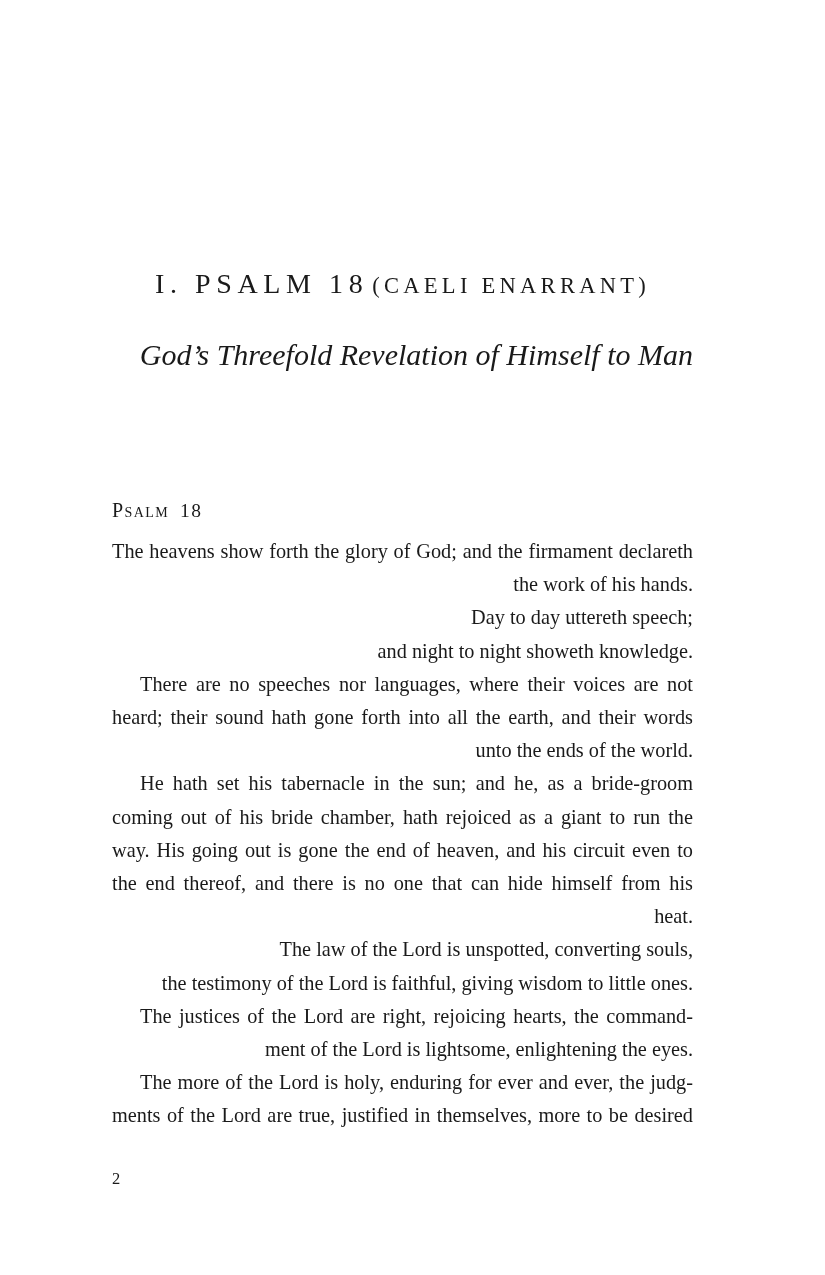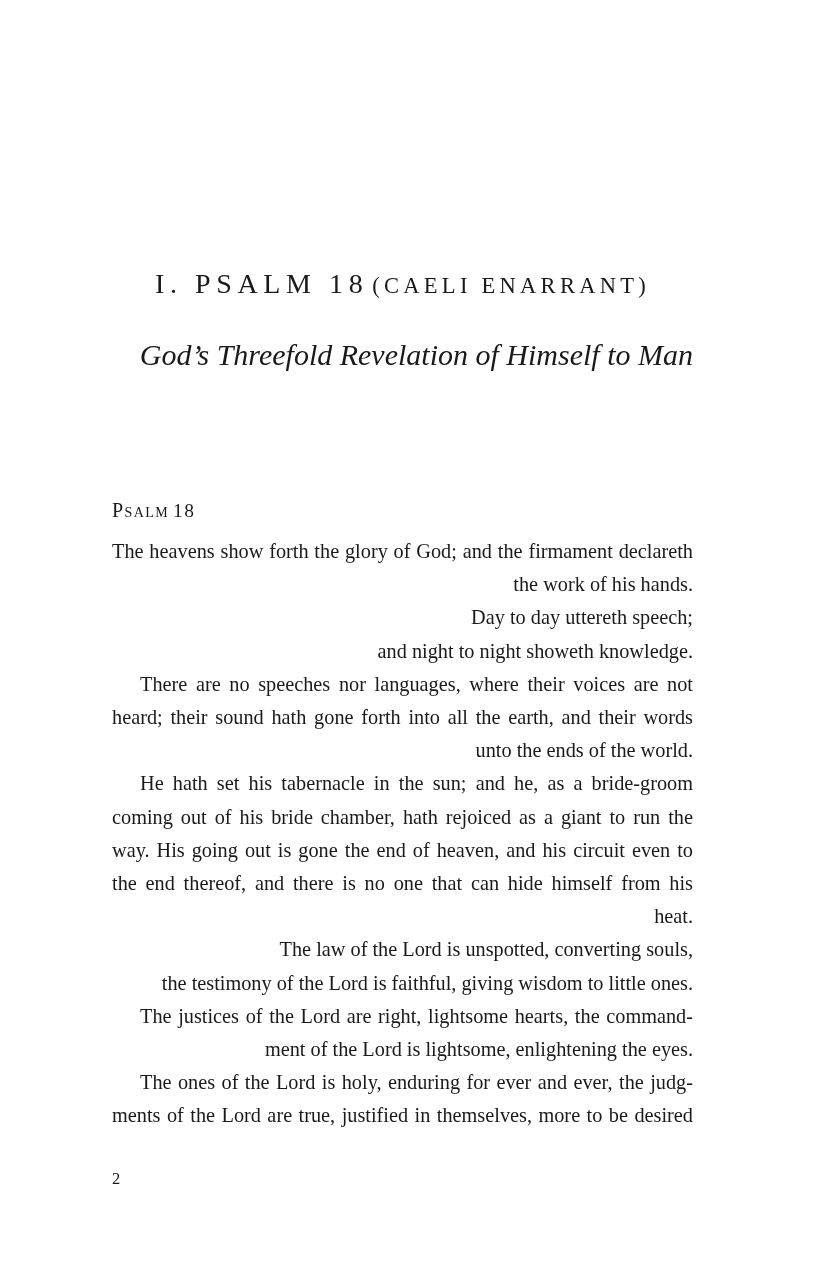--- a/index.html
+++ b/index.html
@@ -45,21 +45,21 @@
     white-space: nowrap;
   }
   .sh-word {
     font-variant: small-caps;
     font-size: 20px;
     letter-spacing: 0.07em;
   }
   .sh-number {
     font-size: 19.5px;
     letter-spacing: 0.07em;
-    margin-left: 4px;
+    margin-left: 11px;
   }
   .body-text {
     position: absolute;
     top: 535px;
     left: 112px;
     width: 581px;
     font-size: 20.3px;
     line-height: 33.2px;
   }
   .line { text-align: right; }
@@ -99,21 +99,21 @@
       <div class="line indent justify">There are no speeches nor languages, where their voices are not</div>
       <div class="line justify">heard; their sound hath gone forth into all the earth, and their words</div>
       <div class="line">unto the ends of the world.</div>
       <div class="line indent justify">He hath set his tabernacle in the sun; and he, as a bride-groom</div>
       <div class="line justify">coming out of his bride chamber, hath rejoiced as a giant to run the</div>
       <div class="line justify">way. His going out is gone the end of heaven, and his circuit even to</div>
       <div class="line justify">the end thereof, and there is no one that can hide himself from his</div>
       <div class="line">heat.</div>
       <div class="line indent">The law of the Lord is unspotted, converting souls,</div>
       <div class="line indent">the testimony of the Lord is faithful, giving wisdom to little ones.</div>
-      <div class="line indent justify">The justices of the Lord are right, lightsome hearts, the command-</div>
+      <div class="line indent justify">The justices of the Lord are right, rejoicing hearts, the command-</div>
       <div class="line">ment of the Lord is lightsome, enlightening the eyes.</div>
-      <div class="line indent justify">The ones of the Lord is holy, enduring for ever and ever, the judg-</div>
+      <div class="line indent justify">The more of the Lord is holy, enduring for ever and ever, the judg-</div>
       <div class="line justify">ments of the Lord are true, justified in themselves, more to be desired</div>
     </div>
 
   <div class="folio">2</div>
 
 </div>
 
 </body></html>

